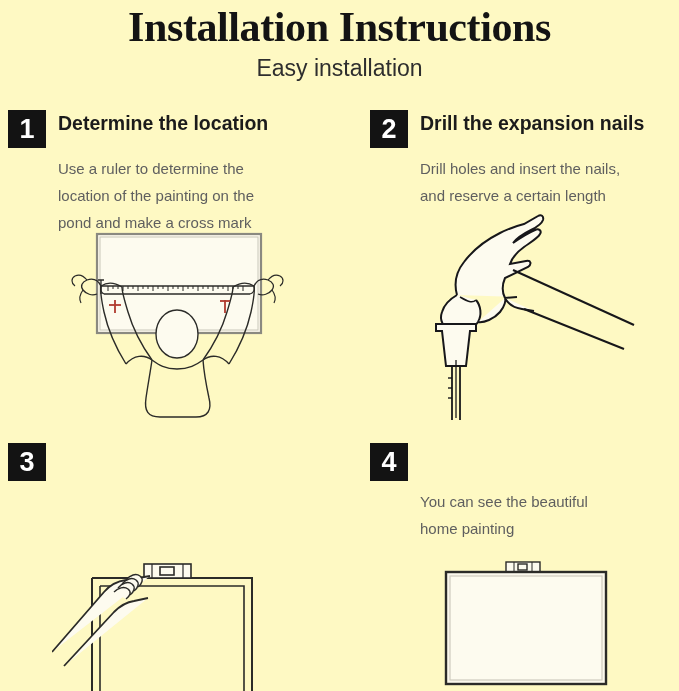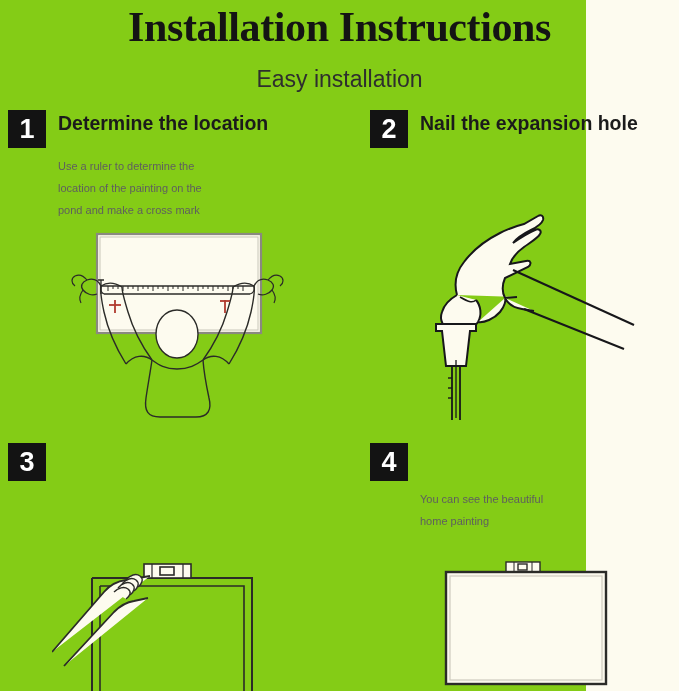--- a/index.html
+++ b/index.html
@@ -9,23 +9,23 @@
   body {
     width: 679px;
     height: 691px;
     background: #fdfbef;
     font-family: "Liberation Sans", sans-serif;
     overflow: hidden;
     position: relative;
   }
   #page {
     position: relative;
-    width: 586px;
+    width: 679px;
     height: 691px;
-    background: #84cc16;
+    background: #fef9c3;
   }
 
   
   .header {
     position: absolute;
     top: 0;
     left: 0;
     width: 679px;
     text-align: center;
   }
@@ -37,21 +37,21 @@
     color: #141414;
     letter-spacing: -0.4px;
     margin-top: 3px;
   }
   .sub-title {
     font-family: "Liberation Sans", sans-serif;
     font-weight: 400;
     font-size: 23px;
     line-height: 28px;
     color: #2e2e2e;
-    margin-top: 14px;
+    margin-top: 3px;
   }
 
   
   .step {
     position: absolute;
   }
   .step-head {
     display: flex;
     align-items: flex-start;
   }
@@ -73,22 +73,22 @@
     font-size: 19.5px;
     line-height: 21px;
     color: #1b1b1b;
     margin-left: 12px;
     padding-top: 3px;
     white-space: pre-line;
   }
   .step-desc {
     font-family: "Liberation Sans", sans-serif;
     font-weight: 400;
-    font-size: 11px;
-    line-height: 22px;
+    font-size: 15px;
+    line-height: 27px;
     color: #5f5f5f;
     white-space: pre-line;
     margin-left: 50px;
     margin-top: 7px;
   }
 
   
   #step-1 { left: 8px;   top: 110px; width: 330px; }
   #step-2 { left: 370px; top: 110px; width: 305px; }
   #step-3 { left: 8px;   top: 443px; width: 330px; }
@@ -203,22 +203,24 @@
       <g stroke="#b03a2e" stroke-width="1.8">
         <line x1="165" y1="88" x2="165" y2="101"></line>
         <line x1="160" y1="89" x2="170" y2="89"></line>
       </g>
     </svg>
   </div>
 
   <div class="step" id="step-2">
     <div class="step-head">
       <div class="badge">2</div>
-      <div class="step-title">Nail the expansion hole</div>
+      <div class="step-title">Drill the expansion nails</div>
     </div>
+    <div class="step-desc">Drill holes and insert the nails,
+and reserve a certain length</div>
   </div>
 
   <div class="art" id="art-2">
     <svg width="276" height="230" viewBox="0 0 276 230">
       <g fill="#fdfbef" stroke="#17171a" stroke-width="2">
 
         <path d="M53 95
                  C50 84 52 72 60 62
                  C69 50 82 40 96 33
                  C104 29 112 26 120 24

